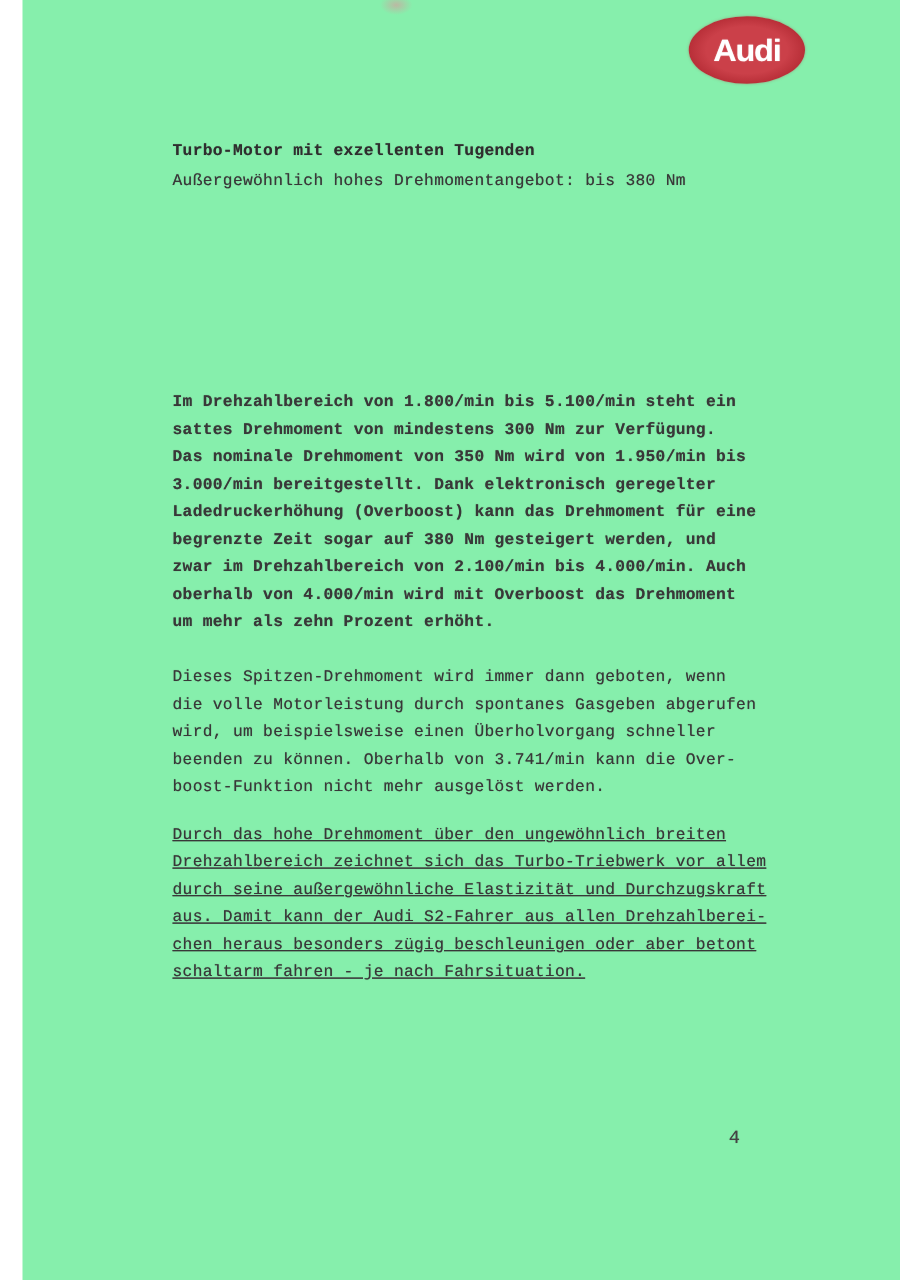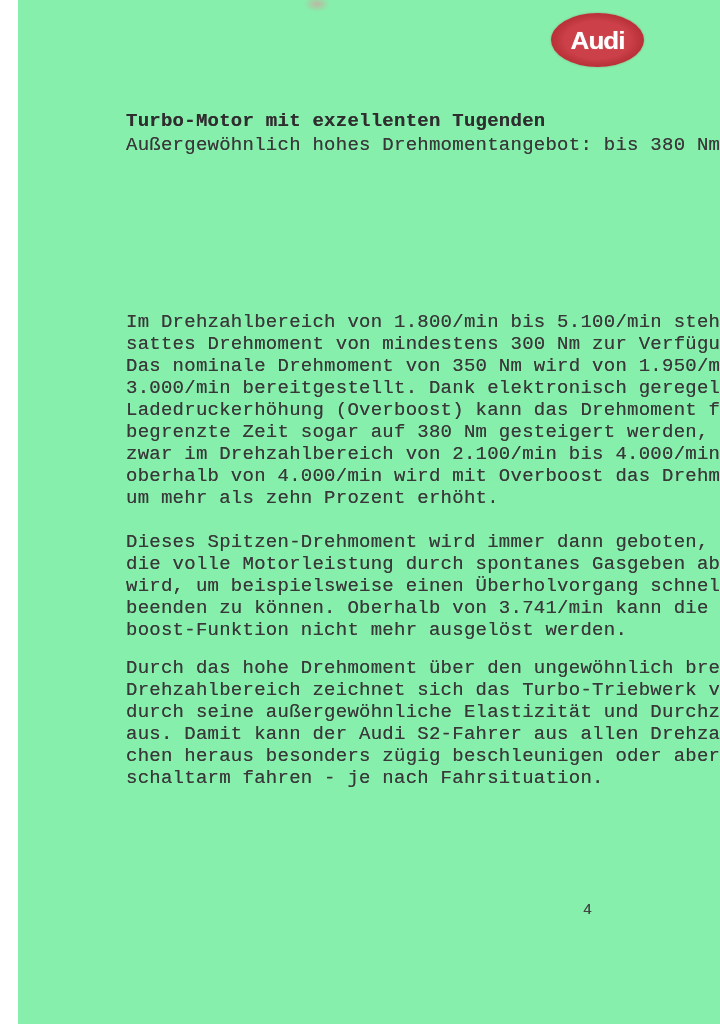--- a/index.html
+++ b/index.html
@@ -46,34 +46,34 @@
     font-weight: bold;
     font-size: 26px;
     letter-spacing: -1px;
     transform: scaleY(0.95);
     text-shadow: 0 0 1px rgba(255,255,255,0.6);
     user-select: none;
   }
   
   .tw {
     position: absolute;
-    left: 108px;
+    left: 120px;
     color: #383838;
-    font-size: 19px;
+    font-size: 13px;
     line-height: 22px;
     letter-spacing: 0.25px;
     white-space: pre;
     text-shadow: 0 0 0.6px rgba(70,70,70,0.75);
   }
   .title   { top: 110px; font-weight: bold; color: #2e2e2e; }
   .subtitle{ top: 134px; }
   .para-1  { top: 180px; }
-  .para-2  { top: 311px; }
+  .para-2  { top: 311px; font-weight: bold; }
   .para-3  { top: 531px; }
-  .para-4  { top: 657px; }
+  .para-4  { top: 657px; text-decoration: underline; }
   .page-number {
     position: absolute;
     left: 565px;
     top: 900px;
     color: #444444;
     font-size: 15px;
     line-height: 22px;
     text-shadow: 0 0 0.6px rgba(70,70,70,0.75);
   }
 </style>

